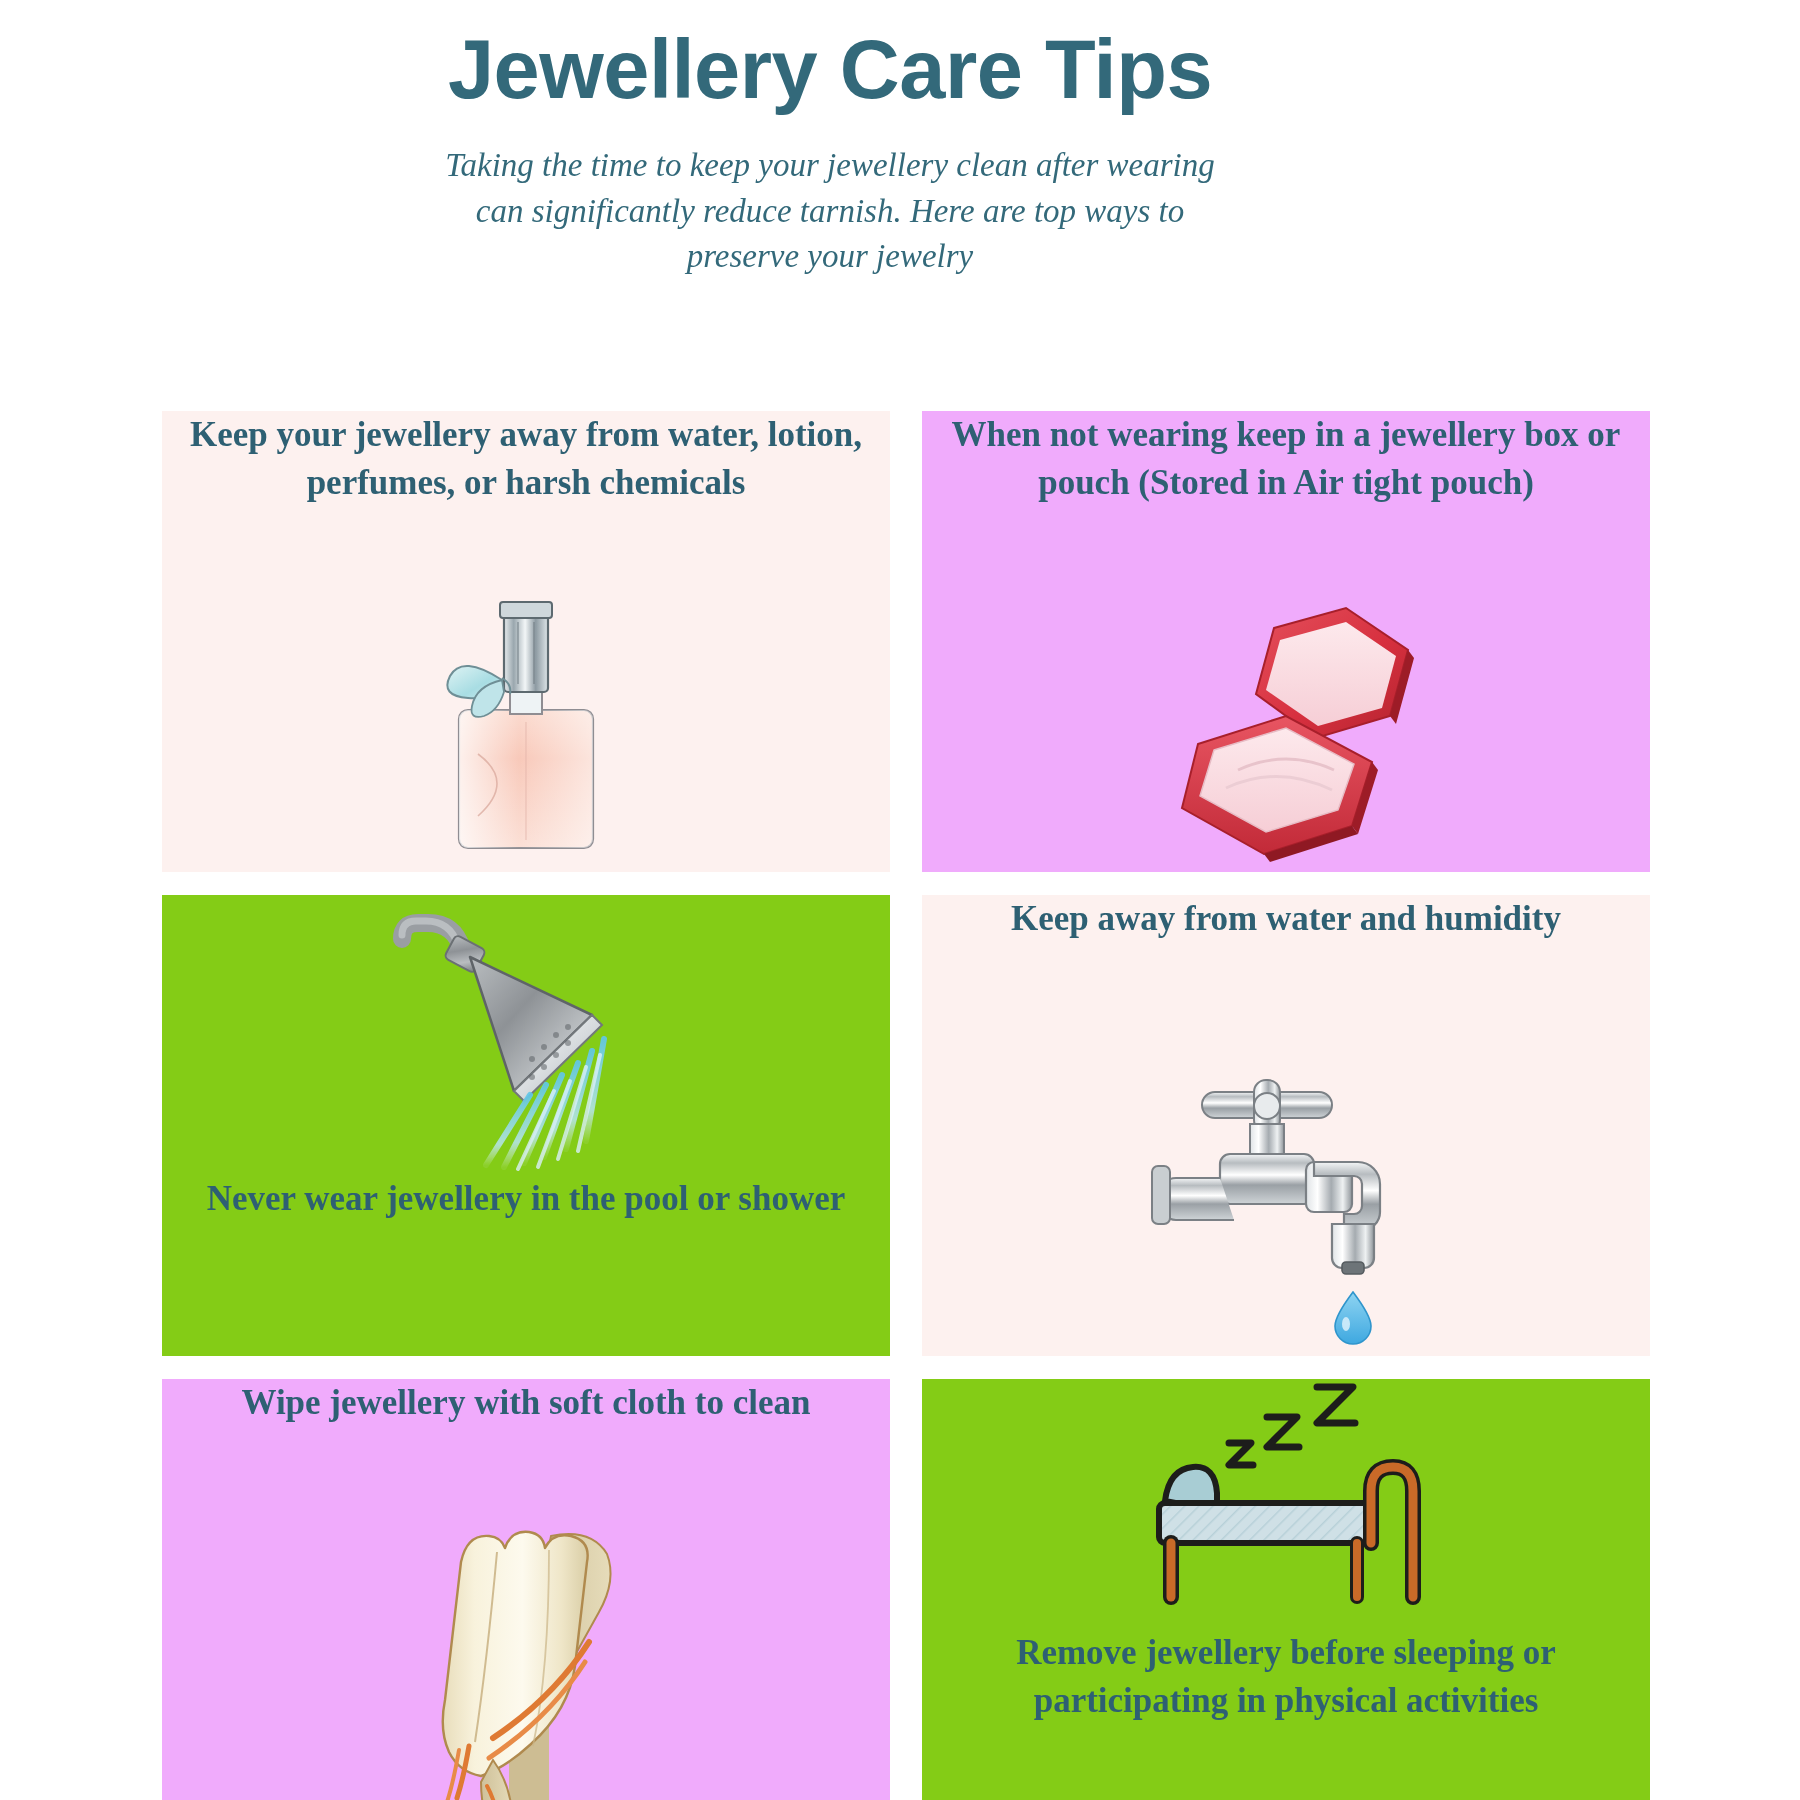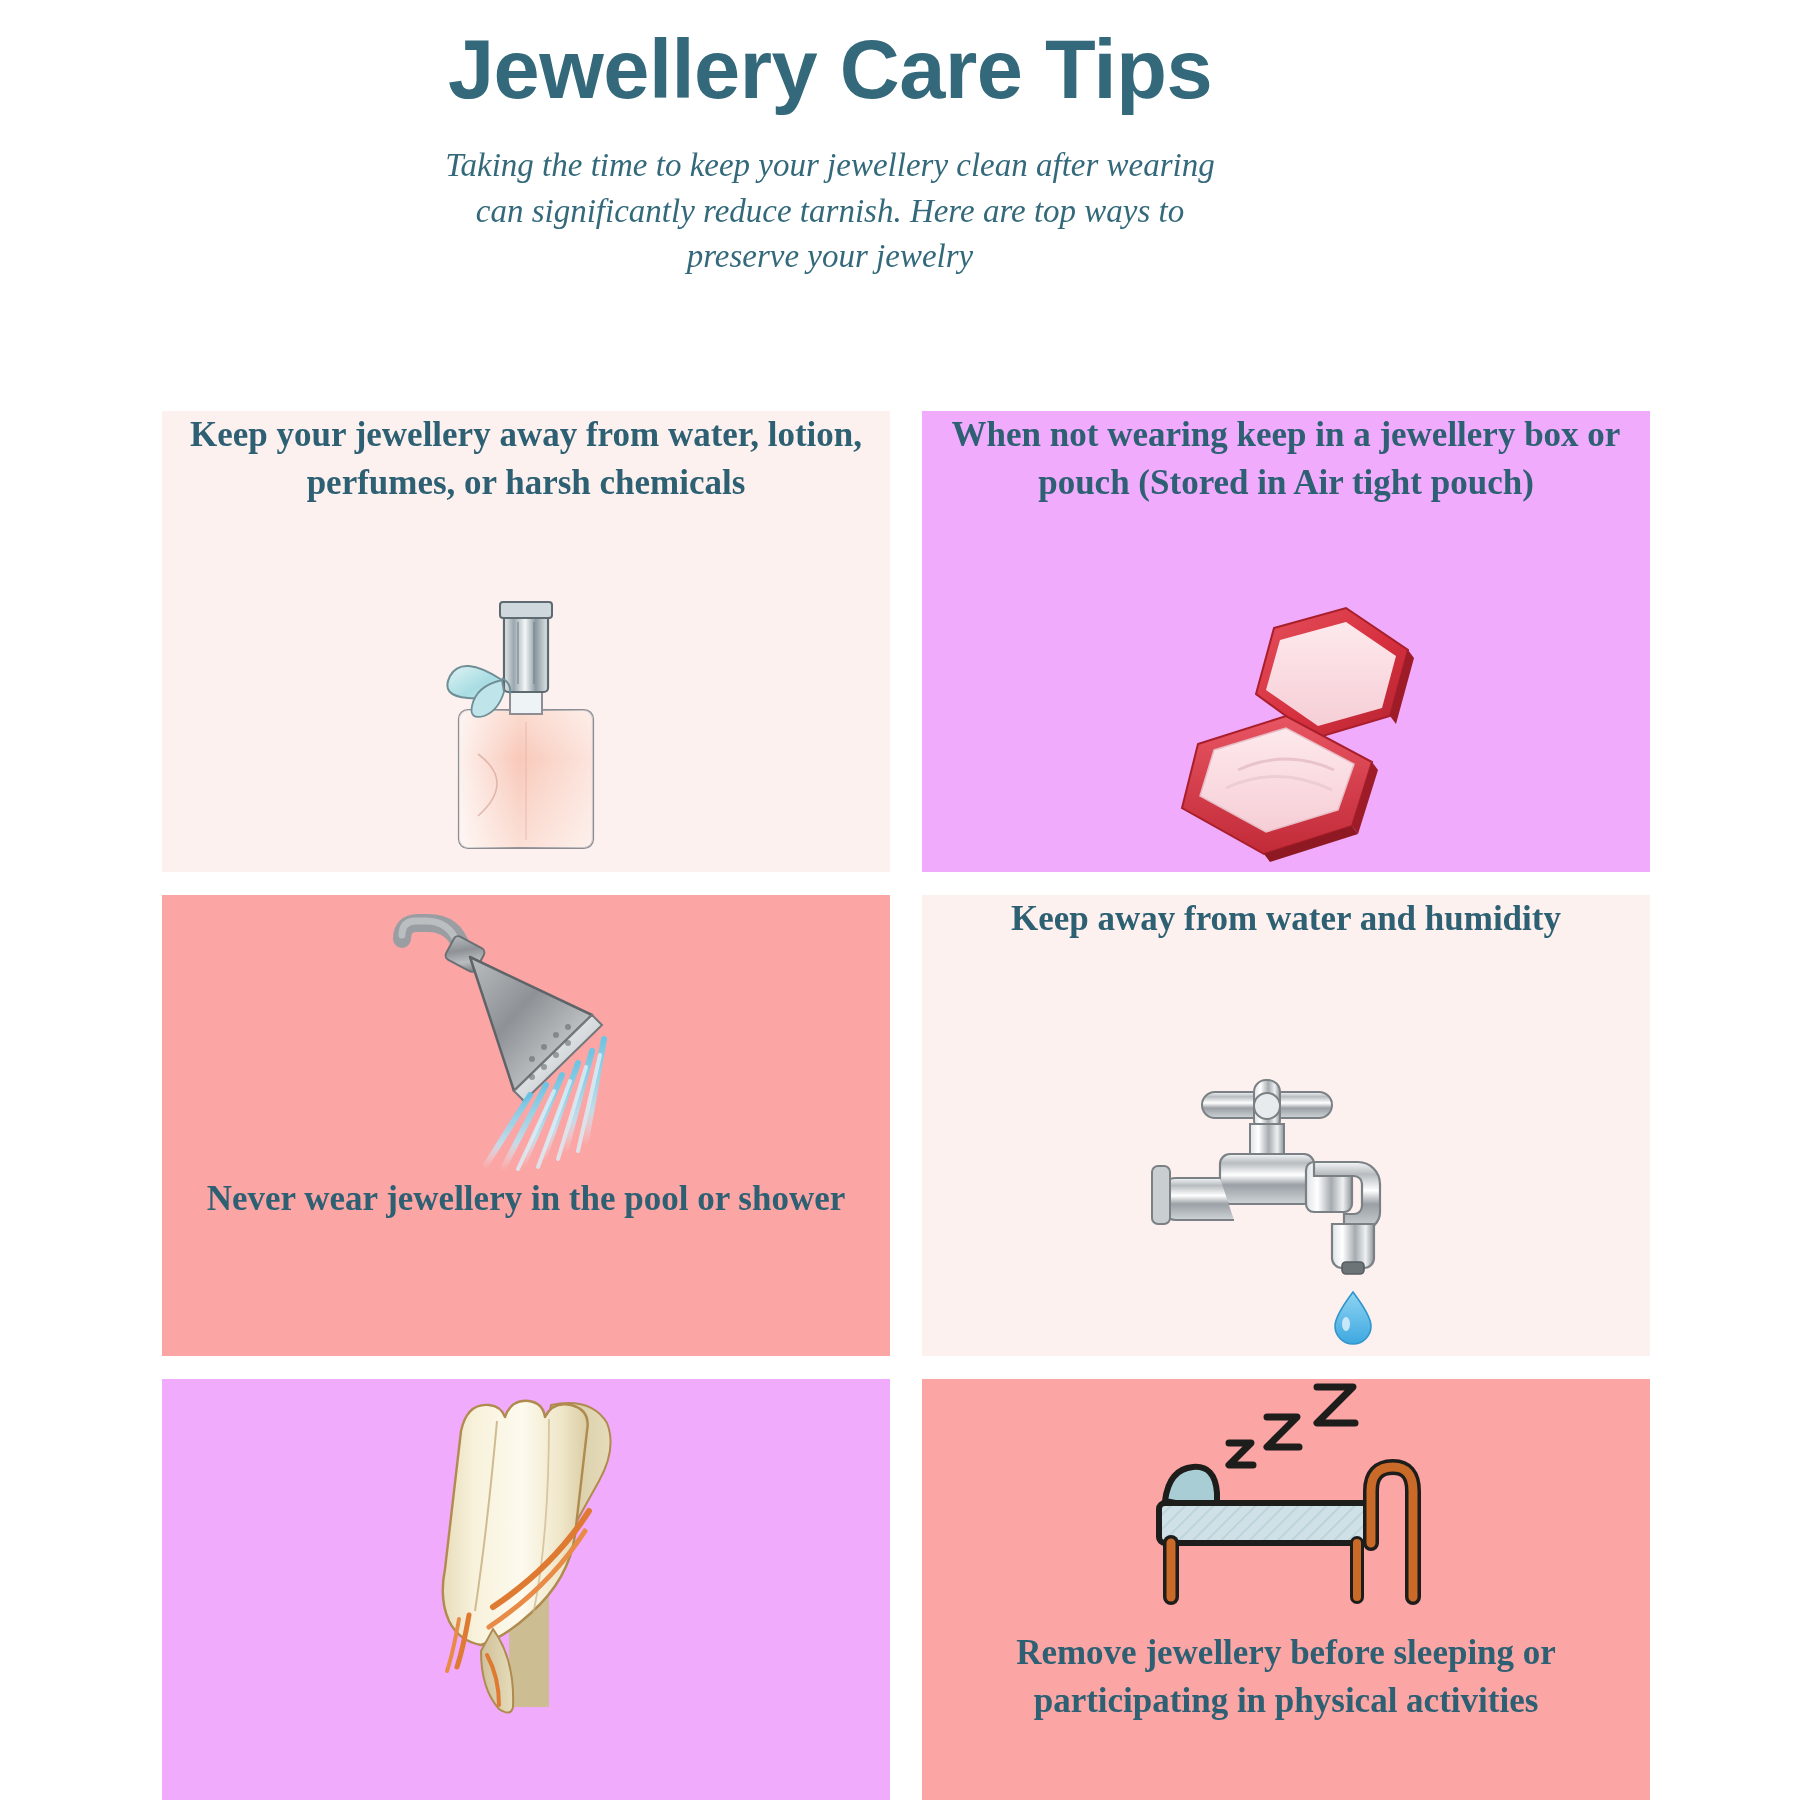--- a/index.html
+++ b/index.html
@@ -76,21 +76,21 @@
     align-items: center;
     box-sizing: border-box;
     padding: 0 24px;
     flex-direction: column;
   }
   .col-left .card-inner { margin-right: 16px; }
   .col-right .card-inner { margin-left: 16px; }
 
   .bg-pink   { background: #fdf1ef; }
   .bg-blue   { background: #f0abfc; }
-  .bg-cream  { background: #fca5a5; }
+  .bg-cream  { background: #84cc16; }
 
   .card-text {
     font-family: "Liberation Serif", serif;
     font-weight: bold;
     font-size: 35px;
     line-height: 1.38;
     color: #2e6073;
     text-align: center;
     flex: 1 1 auto;
   }
@@ -323,20 +323,21 @@
 
             <path d="M207 226 q-18 24 -18 34 a18 18 0 0 0 36 0 q0 -10 -18 -34 z" fill="url(#fcDrop)" stroke="#2f95cc" stroke-width="1.6"></path>
             <ellipse cx="200" cy="258" rx="4" ry="7" fill="#d9f0fb" opacity="0.85"></ellipse>
           </svg>
         </div>
       </div>
     </div>
 
     <div class="card col-left art-right">
       <div class="card-inner bg-blue">
+        <div class="card-text">Wipe jewellery with soft cloth to clean</div>
         <div class="card-art">
           <svg width="250" height="330" viewBox="0 0 250 330">
             <defs>
               <linearGradient id="clLight" x1="0" y1="0" x2="1" y2="0">
                 <stop offset="0%" stop-color="#e8ddbb"></stop>
                 <stop offset="22%" stop-color="#f8f2dc"></stop>
                 <stop offset="55%" stop-color="#fdfaee"></stop>
                 <stop offset="82%" stop-color="#efe6c8"></stop>
                 <stop offset="100%" stop-color="#d9cda5"></stop>
               </linearGradient>

